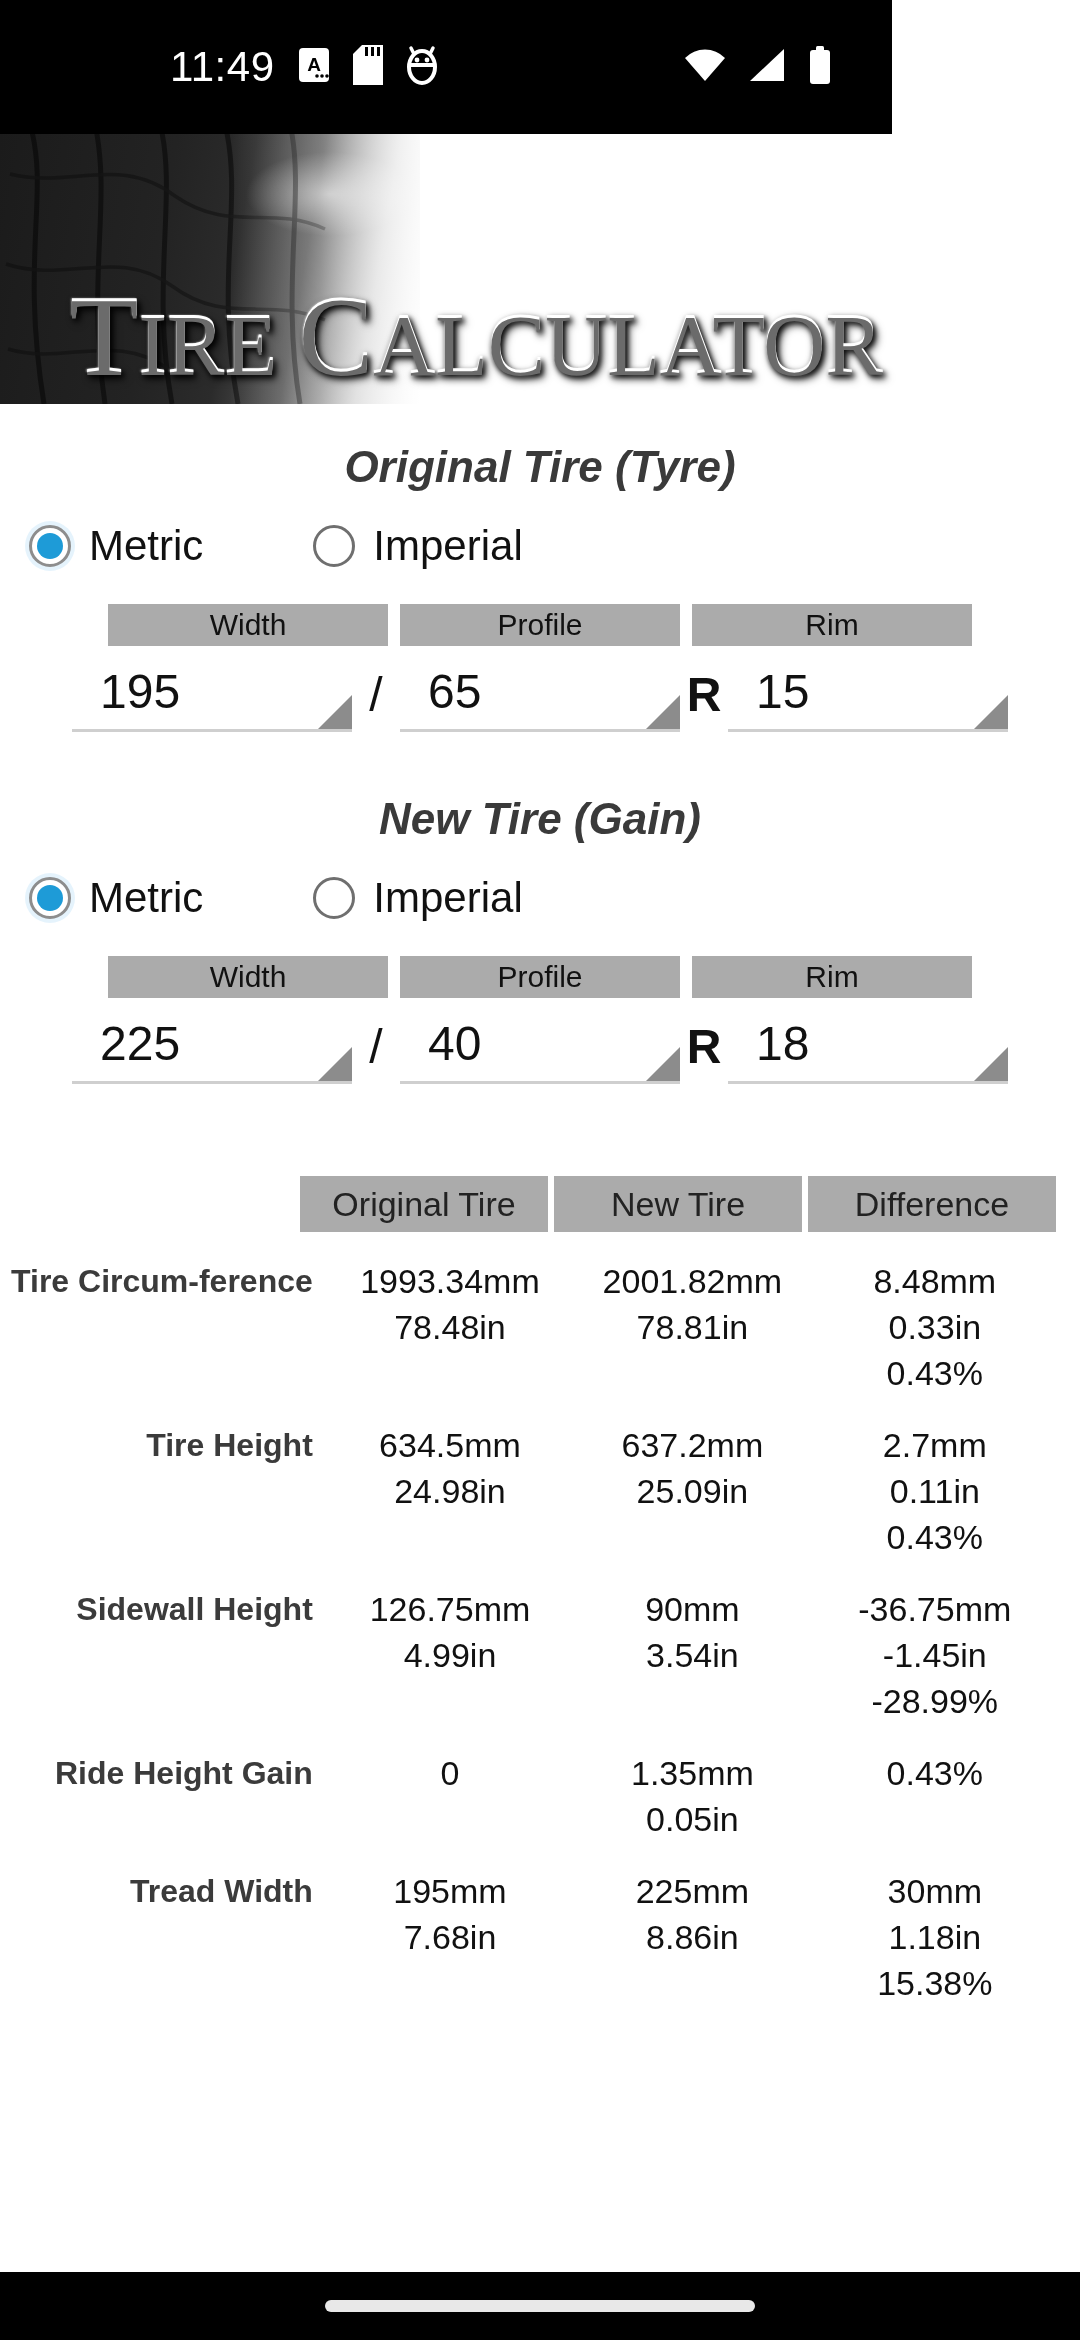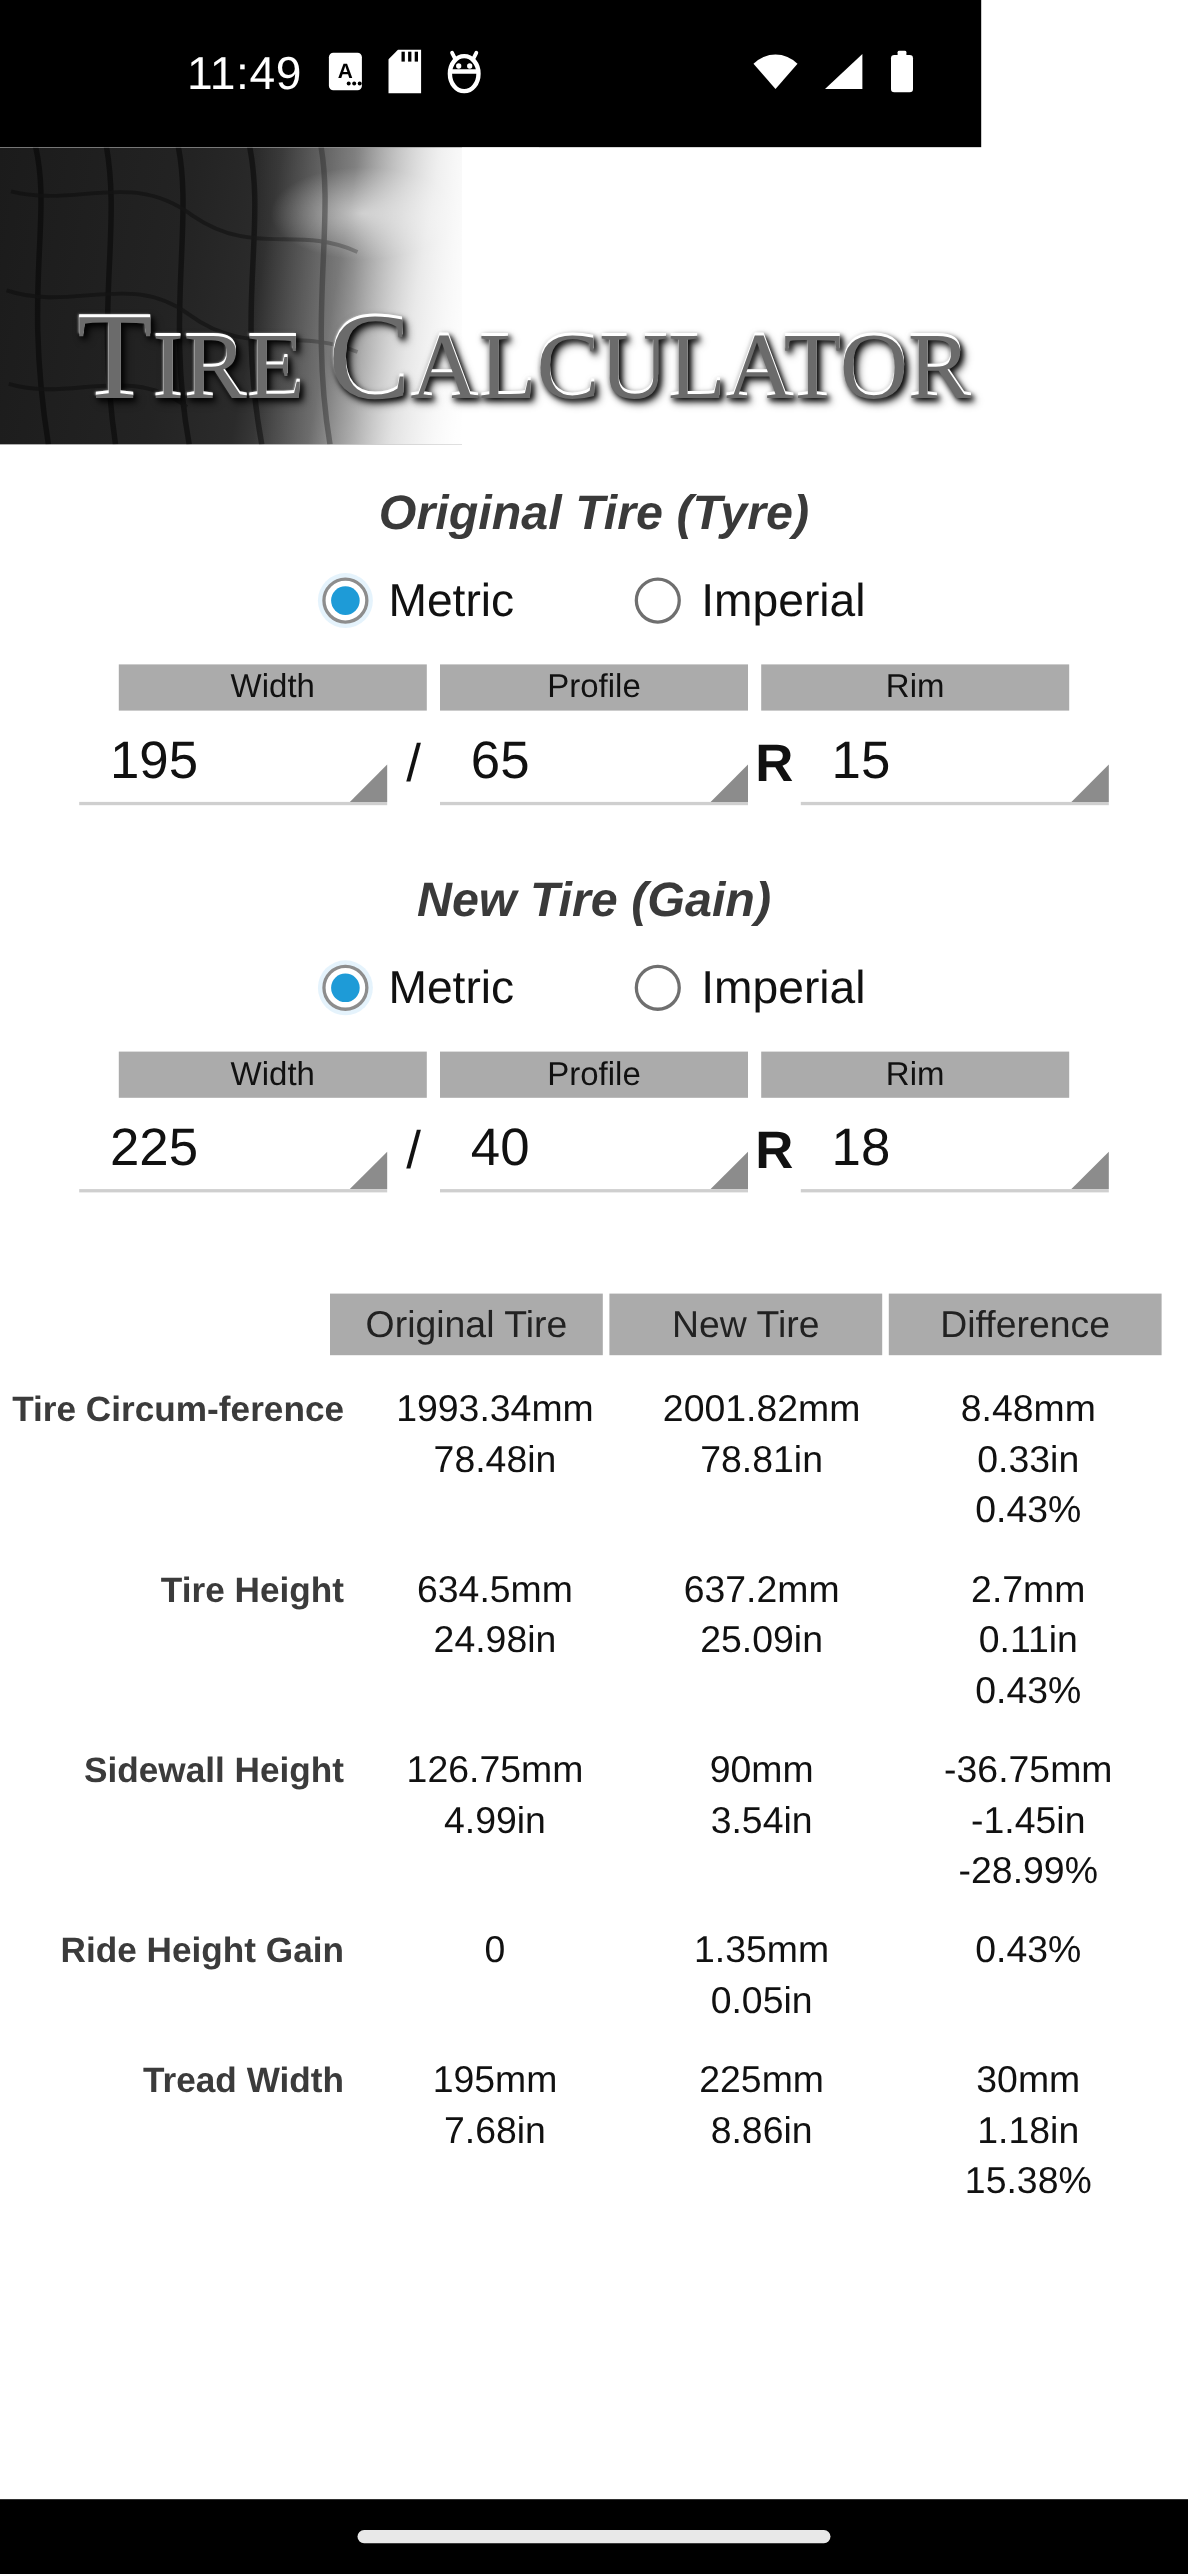--- a/index.html
+++ b/index.html
@@ -33,21 +33,21 @@
       radial-gradient(ellipse 120px 60px at 330px 60px, rgba(255,255,255,.55), rgba(255,255,255,0) 70%),
       linear-gradient(100deg, #1b1b1b 0%, #232323 38%, #2b2b2b 55%, #555 70%, #c9c9c9 86%, #ffffff 100%),
       #1d1d1d;
   }
   .tread{ position:absolute; left:0; top:0; width:330px; height:270px; opacity:.55; }
   .banner-fade{
     position:absolute; left:230px; top:0; width:260px; height:270px;
     background:linear-gradient(90deg, rgba(255,255,255,0) 0%, rgba(255,255,255,.25) 35%, rgba(255,255,255,.92) 78%, #fff 100%);
   }
   .banner-title{
-    position:absolute; left:70px; top:146px; width:960px;
+    position:absolute; left:70px; top:158px; width:960px;
     font-family:"Liberation Serif", serif;
     font-size:86px; line-height:86px;
     color:#d8d8d8; white-space:nowrap;
     text-shadow:
        0 2px 0 #6b6b6b, 0 -1px 0 #ffffff,
        2px 3px 5px rgba(0,0,0,.85), -1px -1px 2px rgba(255,255,255,.6);
     background:linear-gradient(180deg,#fbfbfb 0%,#dcdcdc 35%,#8e8e8e 62%,#f2f2f2 86%);
     -webkit-background-clip:text; background-clip:text;
     -webkit-text-fill-color:transparent;
     filter:drop-shadow(2px 3px 3px rgba(0,0,0,.8));
@@ -56,22 +56,22 @@
 
   
   #content{ position:absolute; top:404px; left:0; width:1080px; }
 
   .section-title{
     text-align:center; font-size:44px; font-weight:bold; color:#3a3a3a;
     margin-top:38px;
     font-style:italic;
   }
   .radio-row{
-    display:flex; justify-content:center; align-items:center;
-    gap:0; margin-top:30px;
+    display:flex; justify-content:flex-start; align-items:center;
+    gap:0; margin-top:30px;padding-left:29px;
   }
   .radio-item{ display:flex; align-items:center; }
   .radio-item + .radio-item{ margin-left:110px; }
   .radio-outer{
     width:42px; height:42px; border-radius:50%;
     border:3px solid #8d8d8d; background:#fff;
     display:flex; align-items:center; justify-content:center;
     box-shadow:0 0 0 4px rgba(180,220,245,.35);
     flex:none;
   }

